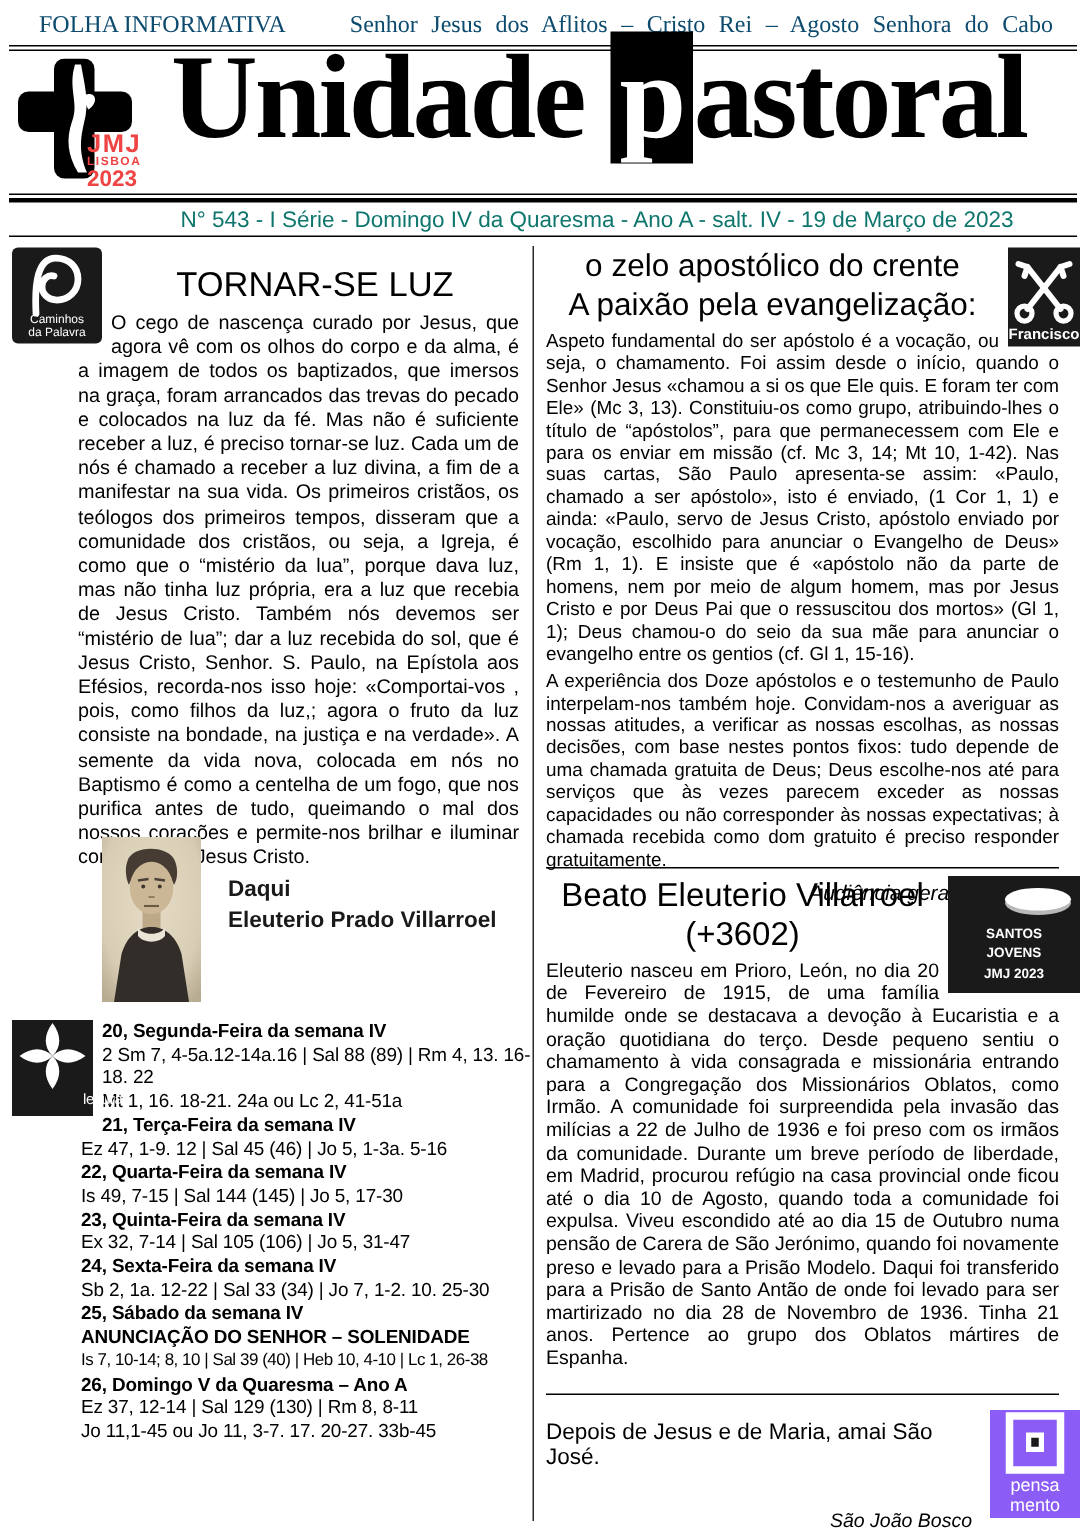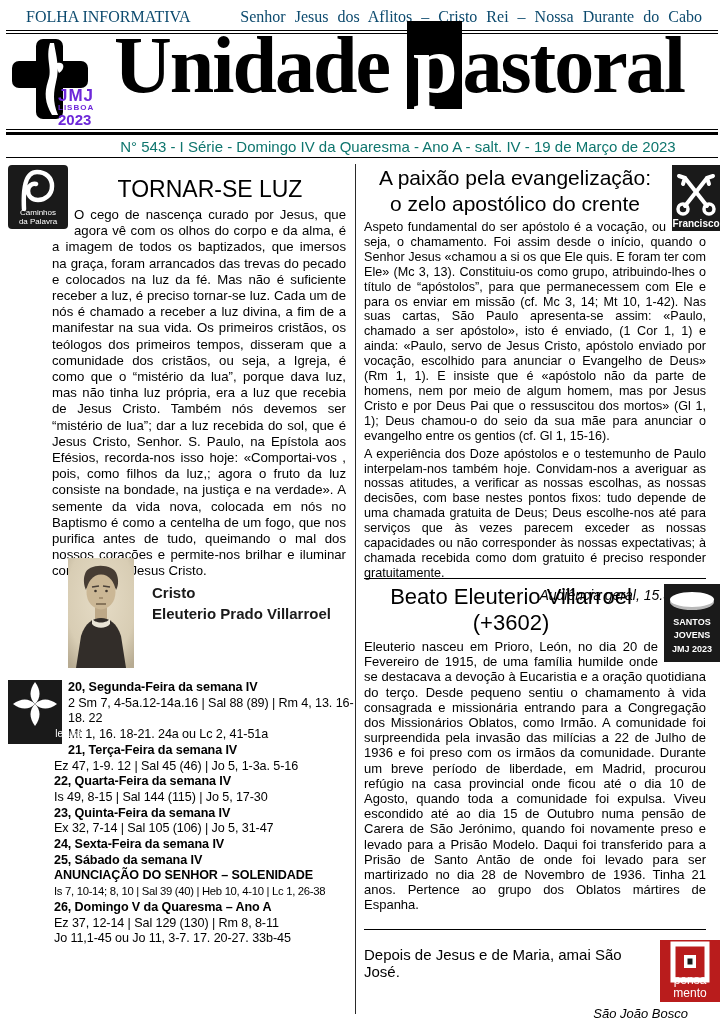--- a/index.html
+++ b/index.html
@@ -6,21 +6,21 @@
   .page{position:relative;width:724px;height:1024px;background:#fff;margin:0 auto;
         font-family:"Liberation Sans",sans-serif;color:#111;overflow:hidden;}
   
   .topbar{position:absolute;top:8px;left:26px;right:22px;display:flex;justify-content:space-between;
           font-family:"Liberation Serif",serif;font-size:16px;color:#0c4a6e;}
   .topbar .r{word-spacing:5px;}
   .topbar-rule{position:absolute;top:30px;left:6px;right:6px;border-bottom:4px double #000;}
   
   .masthead{position:absolute;top:36px;left:0;width:724px;height:94px;}
   .logo{position:absolute;left:12px;top:3px;width:96px;height:92px;}
-  .logo .ltxt{position:absolute;left:46px;top:48px;line-height:1;color:#6d28d9;font-weight:bold;text-align:left;}
+  .logo .ltxt{position:absolute;left:46px;top:48px;line-height:1;color:#ef4444;font-weight:bold;text-align:left;}
   .logo .l1{font-size:17px;letter-spacing:1px;}
   .logo .l2{font-size:8px;letter-spacing:1px;}
   .logo .l3{font-size:15px;}
   h1.title{position:absolute;left:76px;top:-16px;width:646px;margin:0;text-align:center;white-space:nowrap;
            font-family:"Liberation Serif",serif;font-weight:bold;font-size:80px;letter-spacing:-2px;color:#000;}
   h1.title .inv{background:#000;color:#fff;padding:0 7px 0 6px;}
   .mast-rule{position:absolute;top:129px;left:6px;right:6px;}
   .mast-rule .thin{border-top:1px solid #000;margin-bottom:2px;}
   .mast-rule .thick{border-top:3px solid #000;}
   .issue{position:absolute;top:138px;left:0;width:724px;text-align:center;font-size:15px;color:#0f766e;padding-left:36px;}
@@ -55,42 +55,42 @@
   .icon-fr{float:right;width:48px;height:66px;margin-right:-14px;margin-left:6px;background:#1a1a1a;
            position:relative;}
   .fr-label{position:absolute;bottom:2px;left:0;width:100%;text-align:center;color:#fff;
             font-size:10px;font-weight:bold;}
   .r1-title{margin:0;font-size:21px;font-weight:400;text-align:center;line-height:26px;color:#000;}
   .r1-body{margin:3px 0 0 0;font-size:12.6px;line-height:14.9px;}
   .r1-sig{font-size:14px;margin-top:6px;}
   .rrule1{position:absolute;left:364px;top:578px;width:342px;border-top:1px solid #000;}
   .r2{top:584px;}
   .icon-sj{float:right;width:56px;height:78px;margin-right:-14px;margin-left:6px;background:#1a1a1a;
-           position:relative;}
+           position:relative;padding-left:32px;}
   .sj-label{position:absolute;bottom:6px;left:0;width:100%;text-align:center;color:#fff;
             font-size:9px;font-weight:bold;line-height:1.5;}
   .r2-title{margin:0 0 3px 0;font-size:22px;font-weight:400;text-align:center;color:#000;}
   .r2-body{margin:0;font-size:13px;line-height:15.2px;}
   .rrule2{position:absolute;left:364px;top:929px;width:342px;border-top:1px solid #000;}
   .rquote{top:940px;}
-  .icon-pm{float:right;width:60px;height:62px;margin-right:-14px;margin-left:12px;background:#b91c1c;
+  .icon-pm{float:right;width:60px;height:72px;margin-right:-14px;margin-left:12px;background:#8b5cf6;
            position:relative;}
   .pm-label{position:absolute;bottom:2px;left:0;width:100%;text-align:center;color:#fff;
             font-size:12px;line-height:1.1;}
   .quote-text{margin:6px 0 0 0;font-size:15px;}
   .quote-sig{margin-top:26px;margin-right:18px;}
 </style>
 </head>
 <body>
 
 <div class="page">
 
   <header class="topbar">
     <span class="l">FOLHA INFORMATIVA</span>
-    <span class="r">Senhor Jesus dos Aflitos – Cristo Rei – Nossa Durante do Cabo</span>
+    <span class="r">Senhor Jesus dos Aflitos – Cristo Rei – Agosto Senhora do Cabo</span>
   </header>
   <div class="topbar-rule"></div>
 
   <div class="masthead">
     <div class="logo">
       <svg width="96" height="92" viewBox="0 0 96 92">
         <rect x="24" y="0" width="27" height="80" rx="7" fill="#000"></rect>
         <rect x="0" y="22" width="76" height="27" rx="7" fill="#000"></rect>
         <path d="M38,4 C33,20 41,30 36,42 C32,54 33,64 40,76 L46,76 C40,62 42,52 44,43 C48,29 44,16 42,4 Z" fill="#fff"></path>
         <path d="M45,24 C52,22 54,29 47,34 C45,31 44,27 45,24 Z" fill="#fff"></path>
@@ -144,21 +144,21 @@
         <path d="M24,29 l7,-1 M35,28 l7,1" stroke="#4a4038" stroke-width="1.6" fill="none"></path>
         <circle cx="27.5" cy="33" r="1.3" fill="#3d352d"></circle>
           <circle cx="38.5" cy="33" r="1.3" fill="#3d352d"></circle>
         <path d="M31,40 l4,0" stroke="#8a7558" stroke-width="1.2"></path>
         <path d="M28,46 l10,0" stroke="#6b5a43" stroke-width="1.4"></path>
         <path d="M8,110 L13,78 C17,65 25,60 33,60 C41,60 49,65 53,78 L58,110 Z" fill="#322d29"></path>
         <path d="M24,60 C26,66 40,66 42,60 L42,66 C38,71 28,71 24,66 Z" fill="#e9e4d6"></path>
       </svg>
     </div>
     <div class="beato-label">
-      <div>Cristo</div>
+      <div>Daqui</div>
       <div>Eleuterio Prado Villarroel</div>
     </div>
   </section>
 
   <section class="leituras">
     <div class="icon-lt">
       <svg width="54" height="48" viewBox="0 0 54 48">
         <g fill="#fff">
           <path d="M27,2 C33,10 33,18 27,24 C21,18 21,10 27,2 Z"></path>
           <path d="M27,46 C33,38 33,30 27,24 C21,30 21,38 27,46 Z"></path>
@@ -168,24 +168,25 @@
       </svg>
       <div class="lt-label">leituras</div>
     </div>
     <div>
         <div class="reading-line rb">20, Segunda-Feira da semana IV</div>
         <div class="reading-line">2 Sm 7, 4-5a.12-14a.16 | Sal 88 (89) | Rm 4, 13. 16-18. 22</div>
         <div class="reading-line">Mt 1, 16. 18-21. 24a ou Lc 2, 41-51a</div>
         <div class="reading-line rb">21, Terça-Feira da semana IV</div>
         <div class="reading-line">Ez 47, 1-9. 12 | Sal 45 (46) | Jo 5, 1-3a. 5-16</div>
         <div class="reading-line rb">22, Quarta-Feira da semana IV</div>
-        <div class="reading-line">Is 49, 8-15 | Sal 144 (115) | Jo 5, 17-30</div>
+        <div class="reading-line">Is 49, 7-15 | Sal 144 (145) | Jo 5, 17-30</div>
         <div class="reading-line rb">23, Quinta-Feira da semana IV</div>
         <div class="reading-line">Ex 32, 7-14 | Sal 105 (106) | Jo 5, 31-47</div>
         <div class="reading-line rb">24, Sexta-Feira da semana IV</div>
+        <div class="reading-line">Sb 2, 1a. 12-22 | Sal 33 (34) | Jo 7, 1-2. 10. 25-30</div>
         <div class="reading-line rb">25, Sábado da semana IV</div>
         <div class="reading-line rb">ANUNCIAÇÃO DO SENHOR – SOLENIDADE</div>
         <div class="reading-line rs">Is 7, 10-14; 8, 10 | Sal 39 (40) | Heb 10, 4-10 | Lc 1, 26-38</div>
         <div class="reading-line rb">26, Domingo V da Quaresma – Ano A</div>
         <div class="reading-line">Ez 37, 12-14 | Sal 129 (130) | Rm 8, 8-11</div>
         <div class="reading-line">Jo 11,1-45 ou Jo 11, 3-7. 17. 20-27. 33b-45</div>
       </div>
   </section>
 
   <section class="rcol r1">
@@ -195,22 +196,22 @@
           <path d="M13,41 L35,13"></path>
             <path d="M35,41 L13,13"></path>
           <path d="M35,13 l6,-2 M35,13 l2,6"></path>
             <path d="M13,13 l-6,-2 M13,13 l-2,6"></path>
         </g>
         <circle cx="11" cy="44" r="5" stroke="#fff" stroke-width="3.5" fill="none"></circle>
         <circle cx="37" cy="44" r="5" stroke="#fff" stroke-width="3.5" fill="none"></circle>
       </svg>
       <div class="fr-label">Francisco</div>
     </div>
+    <h2 class="r1-title">o zelo apostólico do crente</h2>
     <h2 class="r1-title">A paixão pela evangelização:</h2>
-    <h2 class="r1-title">o zelo apostólico do crente</h2>
     <p class="r1-body just">Aspeto fundamental do ser apóstolo é a vocação, ou seja, o chamamento. Foi assim desde o início, quando o Senhor Jesus «chamou a si os que Ele quis. E foram ter com Ele» (Mc 3, 13). Constituiu-os como grupo, atribuindo-lhes o título de “apóstolos”, para que permanecessem com Ele e para os enviar em missão (cf. Mc 3, 14; Mt 10, 1-42). Nas suas cartas, São Paulo apresenta-se assim: «Paulo, chamado a ser apóstolo», isto é enviado, (1 Cor 1, 1) e ainda: «Paulo, servo de Jesus Cristo, apóstolo enviado por vocação, escolhido para anunciar o Evangelho de Deus» (Rm 1, 1). E insiste que é «apóstolo não da parte de homens, nem por meio de algum homem, mas por Jesus Cristo e por Deus Pai que o ressuscitou dos mortos» (Gl 1, 1); Deus chamou-o do seio da sua mãe para anunciar o evangelho entre os gentios (cf. Gl 1, 15-16).</p>
     <p class="r1-body just">A experiência dos Doze apóstolos e o testemunho de Paulo interpelam-nos também hoje. Convidam-nos a averiguar as nossas atitudes, a verificar as nossas escolhas, as nossas decisões, com base nestes pontos fixos: tudo depende de uma chamada gratuita de Deus; Deus escolhe-nos até para serviços que às vezes parecem exceder as nossas capacidades ou não corresponder às nossas expectativas; à chamada recebida como dom gratuito é preciso responder gratuitamente.</p>
     <div class="sig r1-sig">Audiência geral, 15.3.2023</div>
   </section>
 
   <div class="rrule1"></div>
 
   <section class="rcol r2">
     <div class="icon-sj">
       <svg width="56" height="34" viewBox="0 0 56 34">

